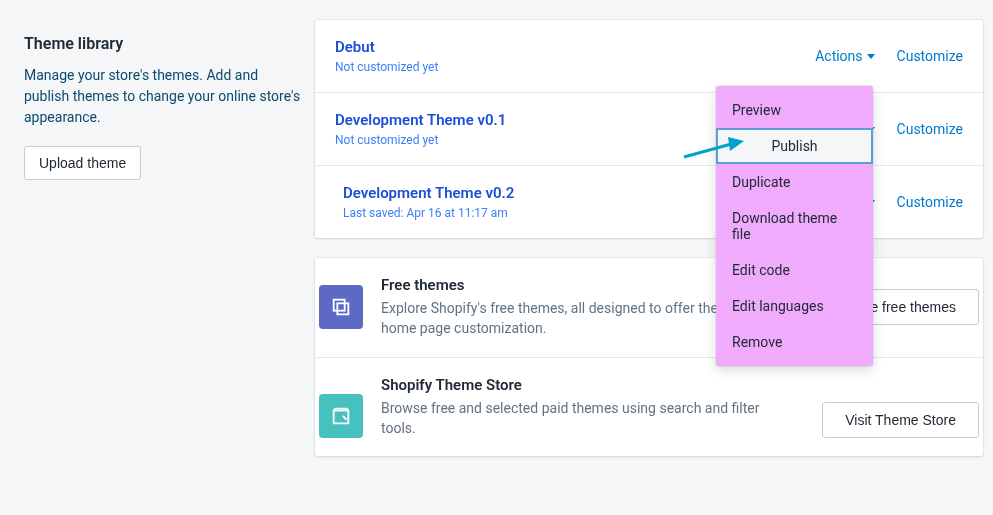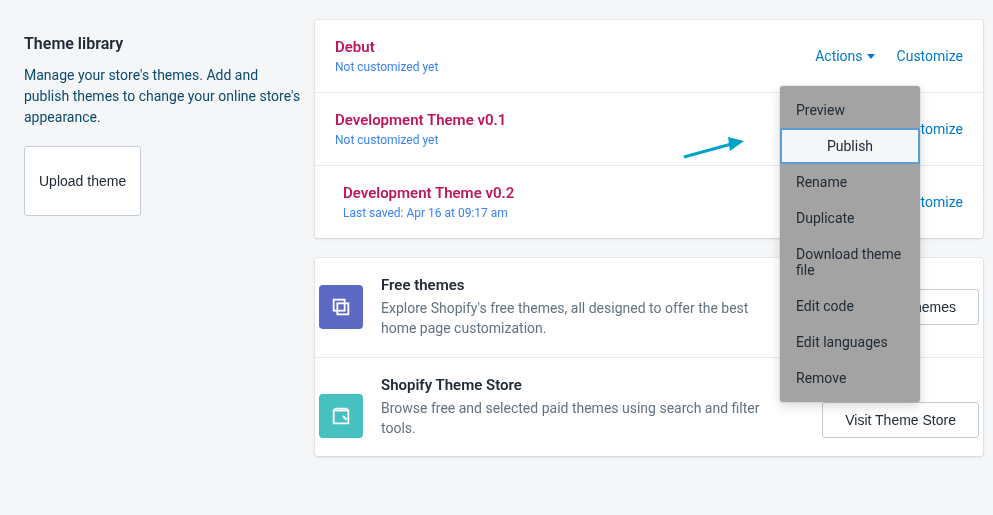--- a/index.html
+++ b/index.html
@@ -30,21 +30,21 @@
     color: #0c4a6e;
     font-size: 14px;
     line-height: 1.5;
     margin-bottom: 18px;
   }
   .btn {
     display: inline-block;
     background: #fff;
     border: 1px solid #c4cdd5;
     border-radius: 3px;
-    padding: 26px 14px;
+    padding: 8px 14px;
     font-size: 14px;
     color: #212b36;
     cursor: pointer;
   }
   .main {
     flex: 1;
     display: flex;
     flex-direction: column;
     gap: 20px;
   }
@@ -57,21 +57,21 @@
     display: flex;
     align-items: center;
     justify-content: space-between;
     padding: 18px 20px;
     border-bottom: 1px solid #e6e9ec;
   }
   .theme-row:last-child { border-bottom: none; padding-left: 28px; }
   .theme-info h3 {
     font-size: 15px;
     font-weight: 600;
-    color: #be185d;
+    color: #1d4ed8;
     margin-bottom: 4px;
   }
   .theme-info .sub {
     color: #3b82f6;
     font-size: 12px;
   }
   .row-actions {
     display: flex;
     align-items: center;
     gap: 22px;
@@ -124,23 +124,23 @@
   .promo-action {
     flex-shrink: 0;
   }
   .btn-big {
     padding: 9px 22px;
   }
   
   .dropdown {
     position: absolute;
     top: 86px;
-    left: 780px;
-    width: 140px;
-    background: #a3a3a3;
+    left: 716px;
+    width: 157px;
+    background: #f0abfc;
     border-radius: 3px;
     box-shadow: 0 0 0 1px rgba(63,63,68,0.08), 0 4px 12px rgba(0,0,0,0.15);
     padding: 6px 0;
     z-index: 20;
   }
   .dropdown-item {
     padding: 10px 16px;
     font-size: 14px;
     color: #212b36;
     cursor: pointer;
@@ -196,21 +196,21 @@
             <span>Actions</span>
             <span class="caret"></span>
           </span>
           <span class="link-btn">Customize</span>
         </div>
       </div>
 
       <div class="theme-row">
         <div class="theme-info">
           <h3>Development Theme v0.2</h3>
-          <div class="sub">Last saved: Apr 16 at 09:17 am</div>
+          <div class="sub">Last saved: Apr 16 at 11:17 am</div>
         </div>
         <div class="row-actions">
           <span class="link-btn">
             <span>Actions</span>
             <span class="caret"></span>
           </span>
           <span class="link-btn">Customize</span>
         </div>
       </div>
     </div>
@@ -248,21 +248,20 @@
           <button class="btn btn-big">Visit Theme Store</button>
         </div>
       </div>
     </div>
   </div>
 </div>
 
 <div class="dropdown">
   <div class="dropdown-item">Preview</div>
   <div class="dropdown-item highlight">Publish</div>
-  <div class="dropdown-item">Rename</div>
   <div class="dropdown-item">Duplicate</div>
   <div class="dropdown-item">Download theme file</div>
   <div class="dropdown-item">Edit code</div>
   <div class="dropdown-item">Edit languages</div>
   <div class="dropdown-item">Remove</div>
 </div>
 
 <svg class="arrow-annot" width="70" height="30">
   <line x1="4" y1="22" x2="55" y2="8" stroke="#00a2c7" stroke-width="3"></line>
   <polygon points="48,2 64,6 50,16" fill="#00a2c7"></polygon>

